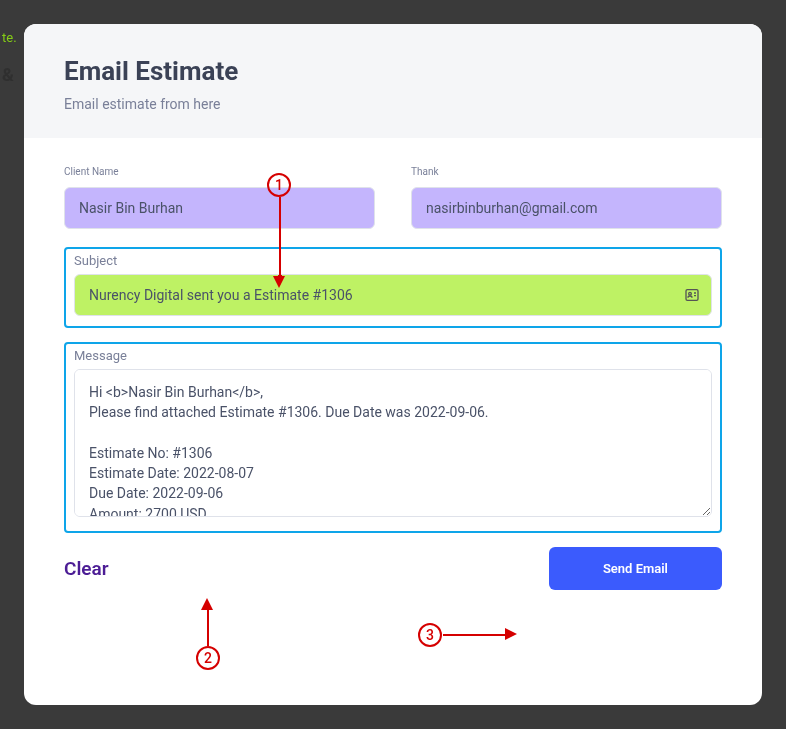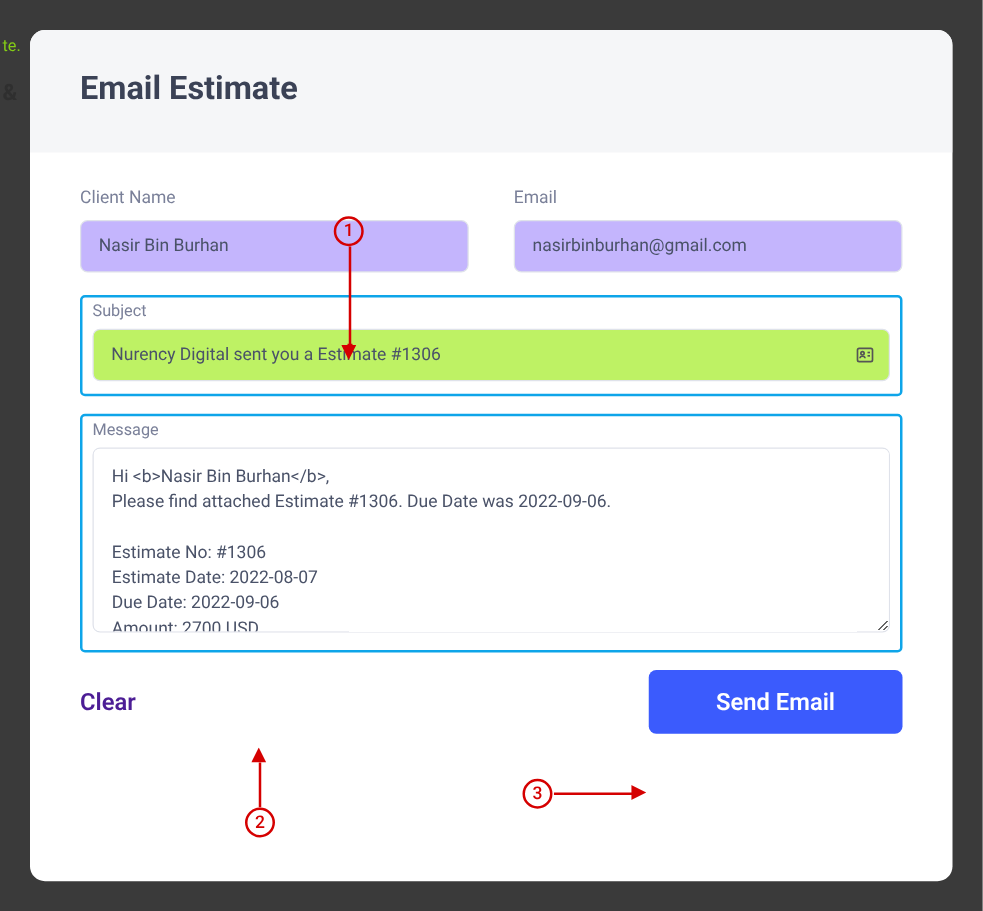--- a/index.html
+++ b/index.html
@@ -58,21 +58,21 @@
       display: flex;
       gap: 36px;
       margin-bottom: 18px;
     }
     .form-group {
       flex: 1;
       display: flex;
       flex-direction: column;
     }
     .form-label {
-      font-size: 14px;
+      font-size: 10px;
       color: #7a8099;
       margin-bottom: 10px;
     }
     .form-input {
       border: 1px solid #dfe2ea;
       border-radius: 6px;
       padding: 12px 14px;
       font-size: 14px;
       color: #4a5268;
       outline: none;
@@ -144,21 +144,21 @@
       font-weight: 600;
       color: #4c1d95;
       cursor: pointer;
       font-family: inherit;
       padding: 8px 0;
     }
     .btn-primary {
       background: #3b5bfd;
       border: none;
       color: #fff;
-      font-size: 19px;
+      font-size: 13px;
       font-weight: 600;
       padding: 14px 54px;
       border-radius: 6px;
       cursor: pointer;
       font-family: inherit;
     }
     
     .ann-circle {
       position: absolute;
       width: 24px;
@@ -191,30 +191,31 @@
 <body>
 
 <div class="modal-backdrop">
   <div class="bg-fragment" style="top:30px;left:2px;color:#84cc16;">te.</div>
   <div class="bg-fragment" style="top:64px;left:2px;font-size:18px;font-weight:700;">&amp;</div>
 </div>
 
 <div class="modal">
   <div class="modal-header">
     <h1 class="modal-title">Email Estimate</h1>
+    <p class="modal-subtitle">Email estimate from here</p>
   </div>
 
   <div class="modal-body">
     <div class="form-row">
       <div class="form-group">
         <label class="form-label">Client Name</label>
         <input type="text" class="form-input" value="Nasir Bin Burhan" style="">
       </div>
       <div class="form-group">
-        <label class="form-label">Email</label>
+        <label class="form-label">Thank</label>
         <input type="text" class="form-input" value="nasirbinburhan@gmail.com" style="">
       </div>
     </div>
 
     <div class="highlight-box">
       <span class="highlight-label">Subject</span>
       <div class="input-wrap">
         <input type="text" class="highlight-input" value="Nurency Digital sent you a Estimate #1306" style="">
         <span class="contact-icon">
           <svg viewBox="0 0 24 24" width="16" height="16" fill="none" stroke="#555" stroke-width="2">

